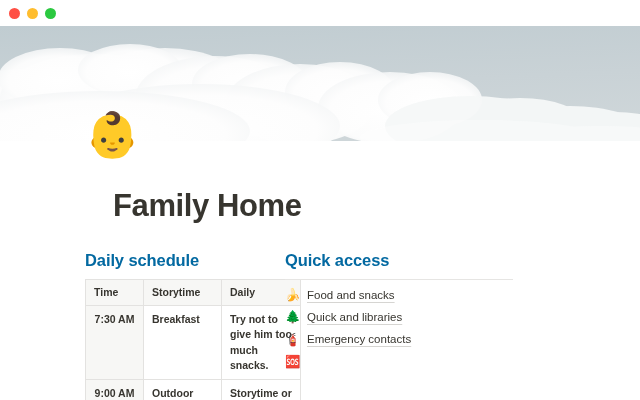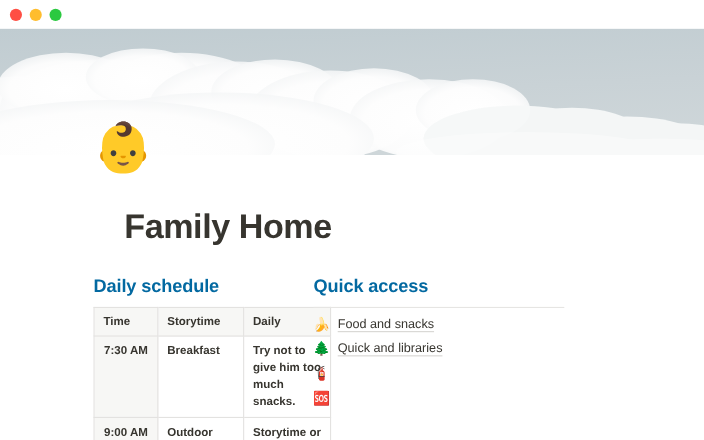--- a/index.html
+++ b/index.html
@@ -301,20 +301,21 @@
           <li class="quick-item">
             <span class="quick-emoji">🍌</span>
             <span class="quick-label">Food and snacks</span>
           </li>
           <li class="quick-item">
             <span class="quick-emoji">🌲</span>
             <span class="quick-label">Quick and libraries</span>
           </li>
           <li class="quick-item">
             <span class="quick-emoji">🧯</span>
+            <span class="quick-label">Emergency contacts</span>
           </li>
           <li class="quick-item">
             <span class="quick-emoji">🆘</span>
           </li>
         </ul>
       </div>
 
     </div>
   </div>
 </div>

